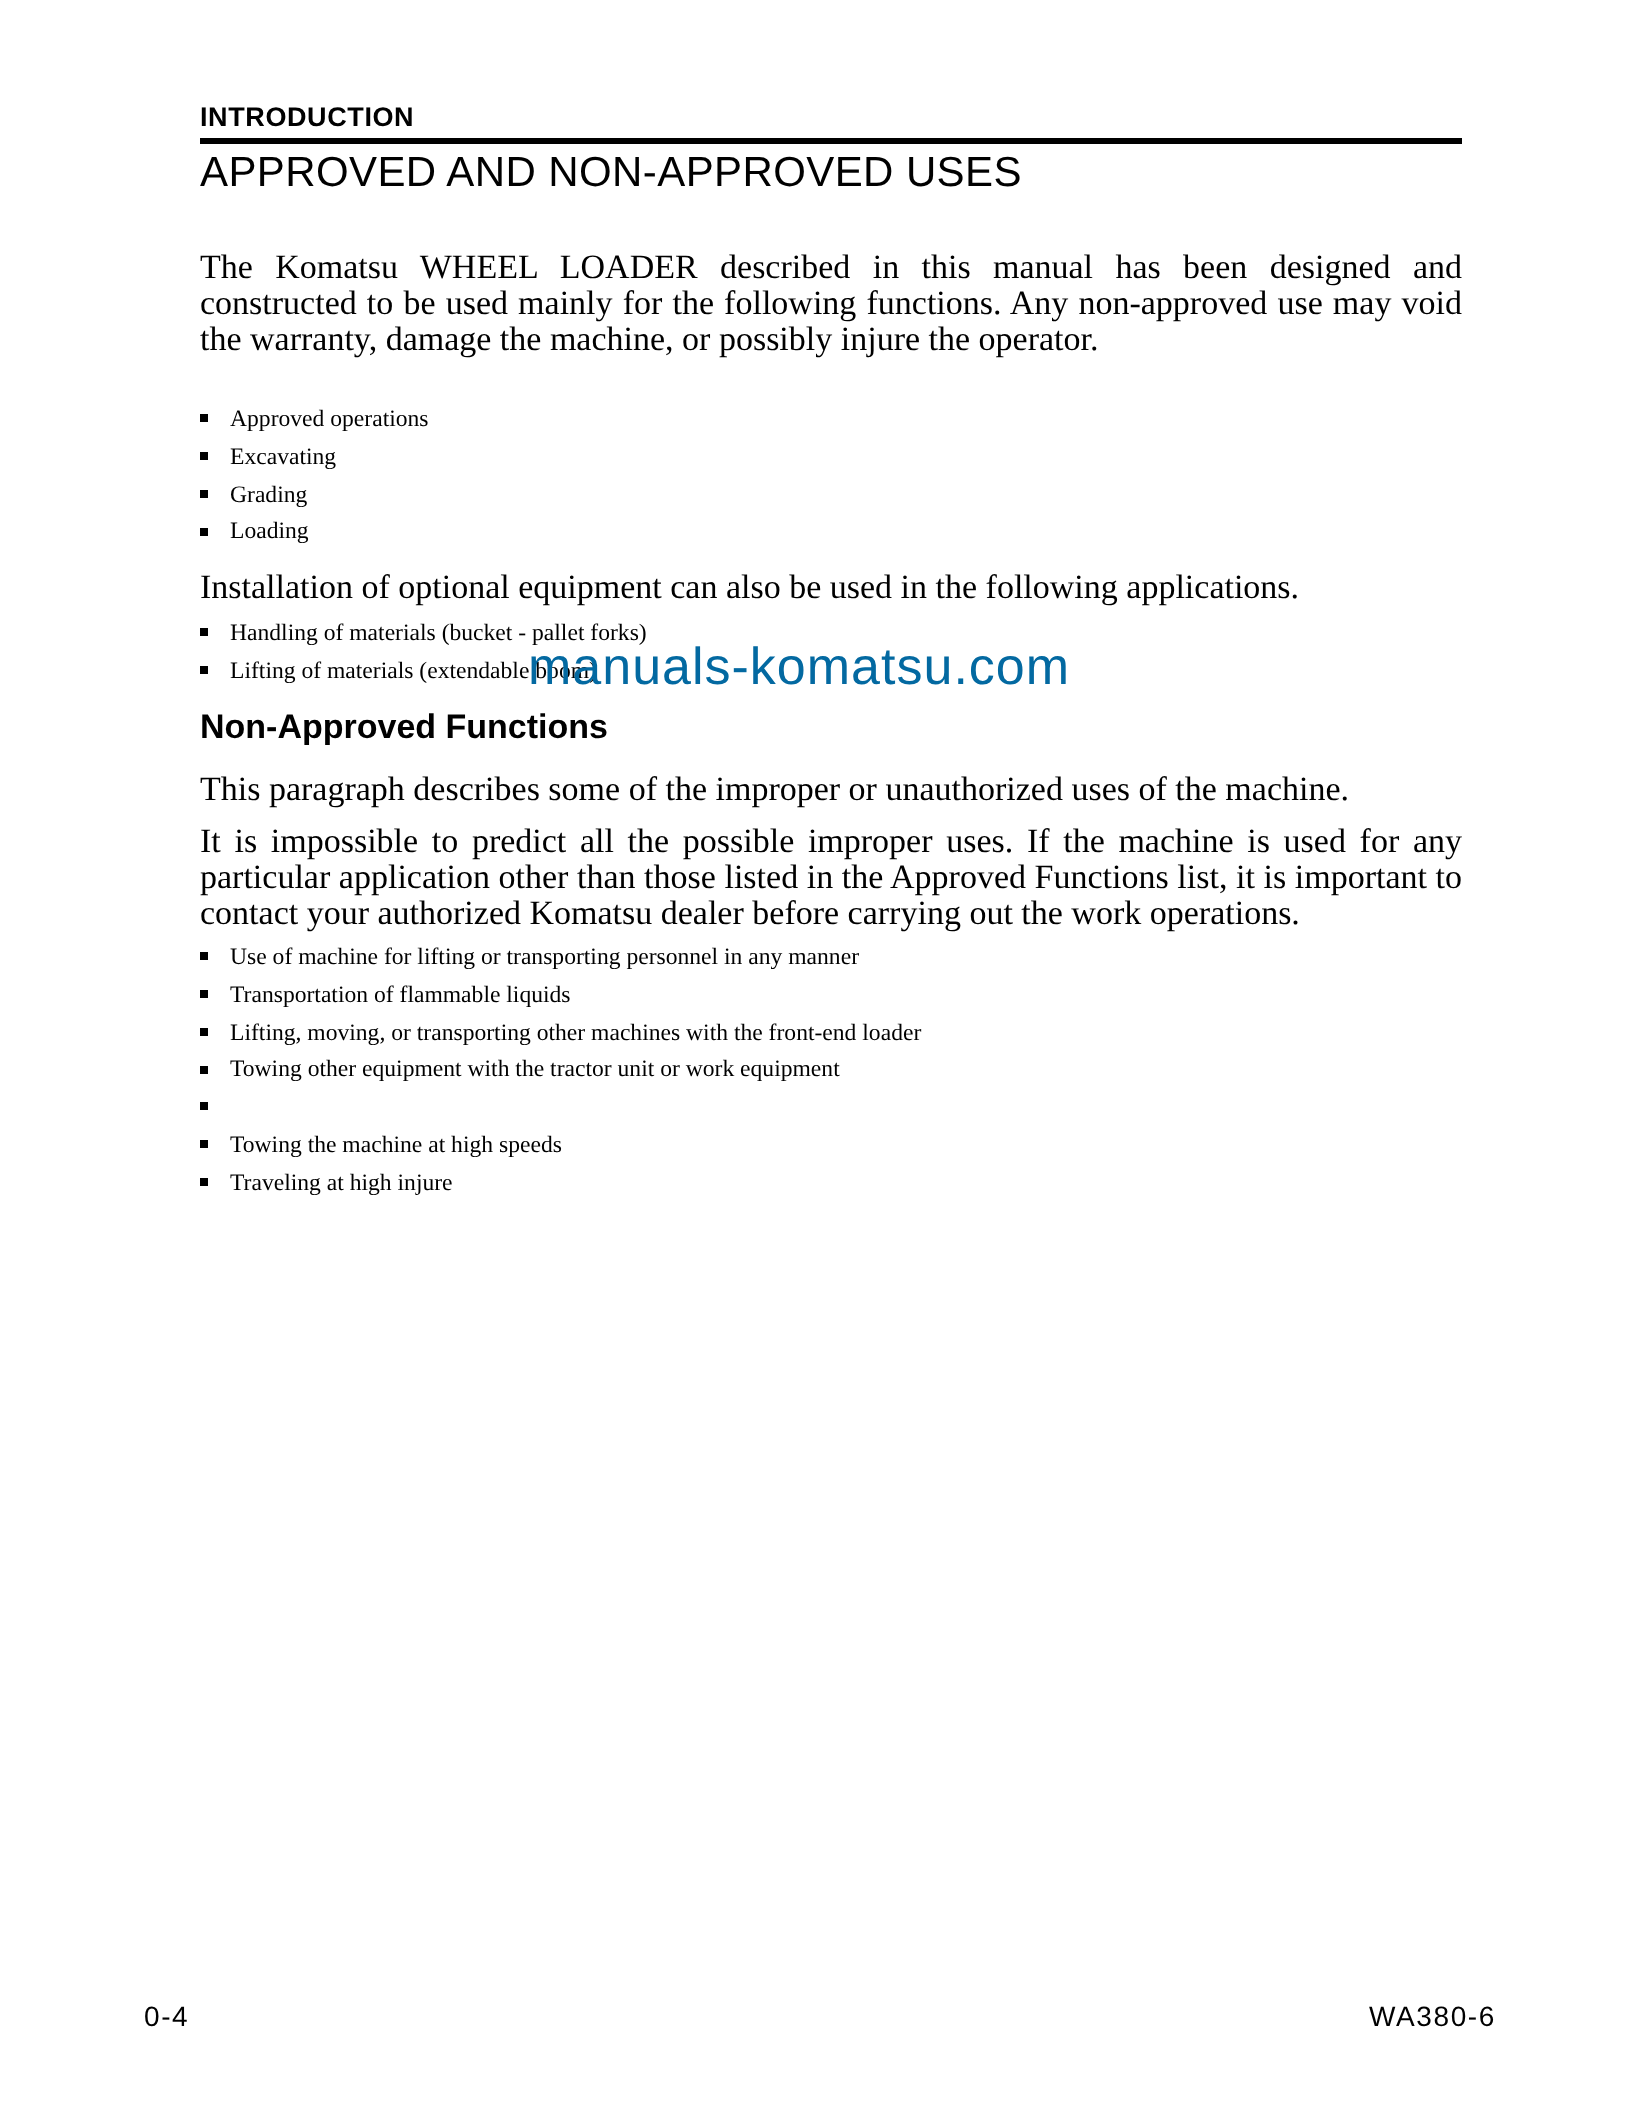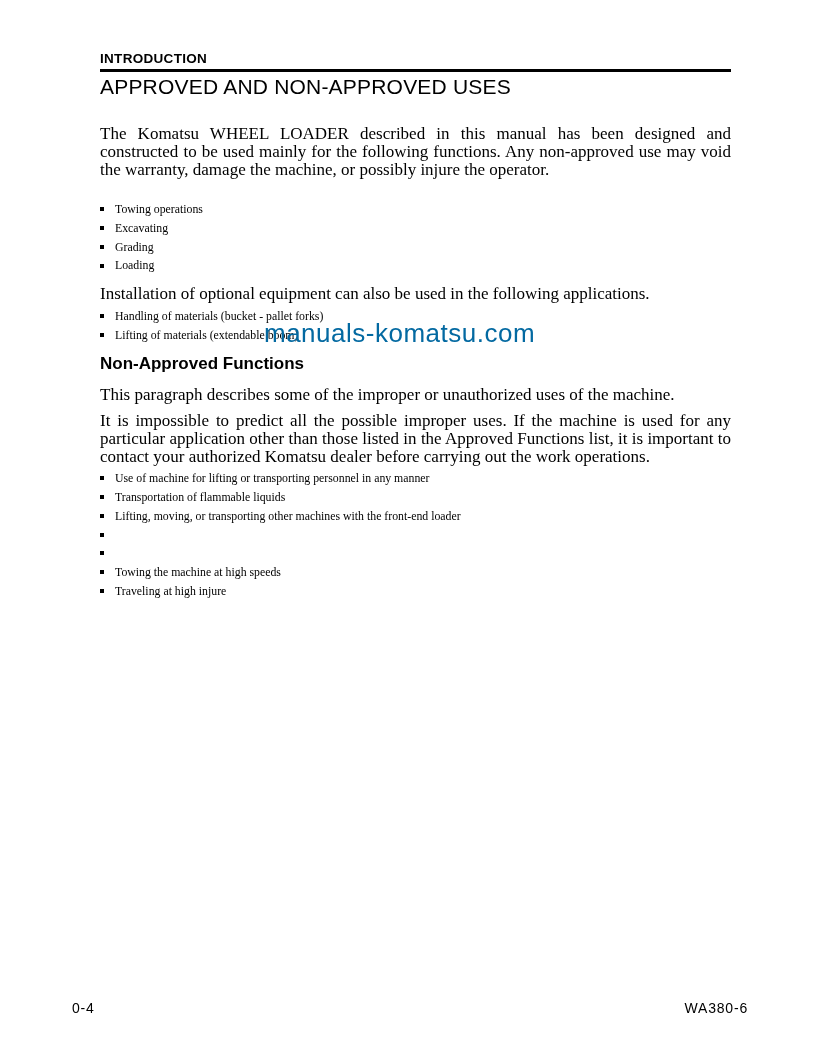--- a/index.html
+++ b/index.html
@@ -79,21 +79,21 @@
 <div class="doc">
 
   <div class="abs kicker">INTRODUCTION</div>
   <div class="abs rule"></div>
   <div class="abs title">APPROVED AND NON-APPROVED USES</div>
 
   <div class="abs body-text p1">The Komatsu WHEEL LOADER described in this manual has been designed and constructed to be used mainly for the following functions. Any non-approved use may void the warranty, damage the machine, or possibly injure the operator.</div>
 
 
   <div class="abs ul1">
-    <div class="li"><span class="sq"></span><span>Towing operations</span></div>
+    <div class="li"><span class="sq"></span><span>Approved operations</span></div>
     <div class="li"><span class="sq"></span><span>Excavating</span></div>
     <div class="li"><span class="sq"></span><span>Grading</span></div>
     <div class="li"><span class="sq"></span><span>Loading</span></div>
   </div>
 
   <div class="abs body-text p2">Installation of optional equipment can also be used in the following applications.</div>
 
   <div class="abs ul2">
     <div class="li"><span class="sq"></span><span>Handling of materials (bucket - pallet forks)</span></div>
     <div class="li"><span class="sq"></span><span>Lifting of materials (extendable boom)</span></div>
@@ -102,21 +102,21 @@
   <div class="abs h2 h2b">Non-Approved Functions</div>
 
   <div class="abs body-text p3">This paragraph describes some of the improper or unauthorized uses of the machine.</div>
 
   <div class="abs body-text p4">It is impossible to predict all the possible improper uses. If the machine is used for any particular application other than those listed in the Approved Functions list, it is important to contact your authorized Komatsu dealer before carrying out the work operations.</div>
 
   <div class="abs ul3">
     <div class="li"><span class="sq"></span><span>Use of machine for lifting or transporting personnel in any manner</span></div>
     <div class="li"><span class="sq"></span><span>Transportation of flammable liquids</span></div>
     <div class="li"><span class="sq"></span><span>Lifting, moving, or transporting other machines with the front-end loader</span></div>
-    <div class="li"><span class="sq"></span></div>
+    <div class="li"><span class="sq"></span><span>Towing other equipment with the tractor unit or work equipment</span></div>
     <div class="li"><span class="sq"></span></div>
     <div class="li"><span class="sq"></span><span>Towing the machine at high speeds</span></div>
     <div class="li"><span class="sq"></span><span>Traveling at high injure</span></div>
   </div>
 
 </div>
 
 <div class="watermark">manuals-komatsu.com</div>
 
 <div class="footer-left">0-4</div>

